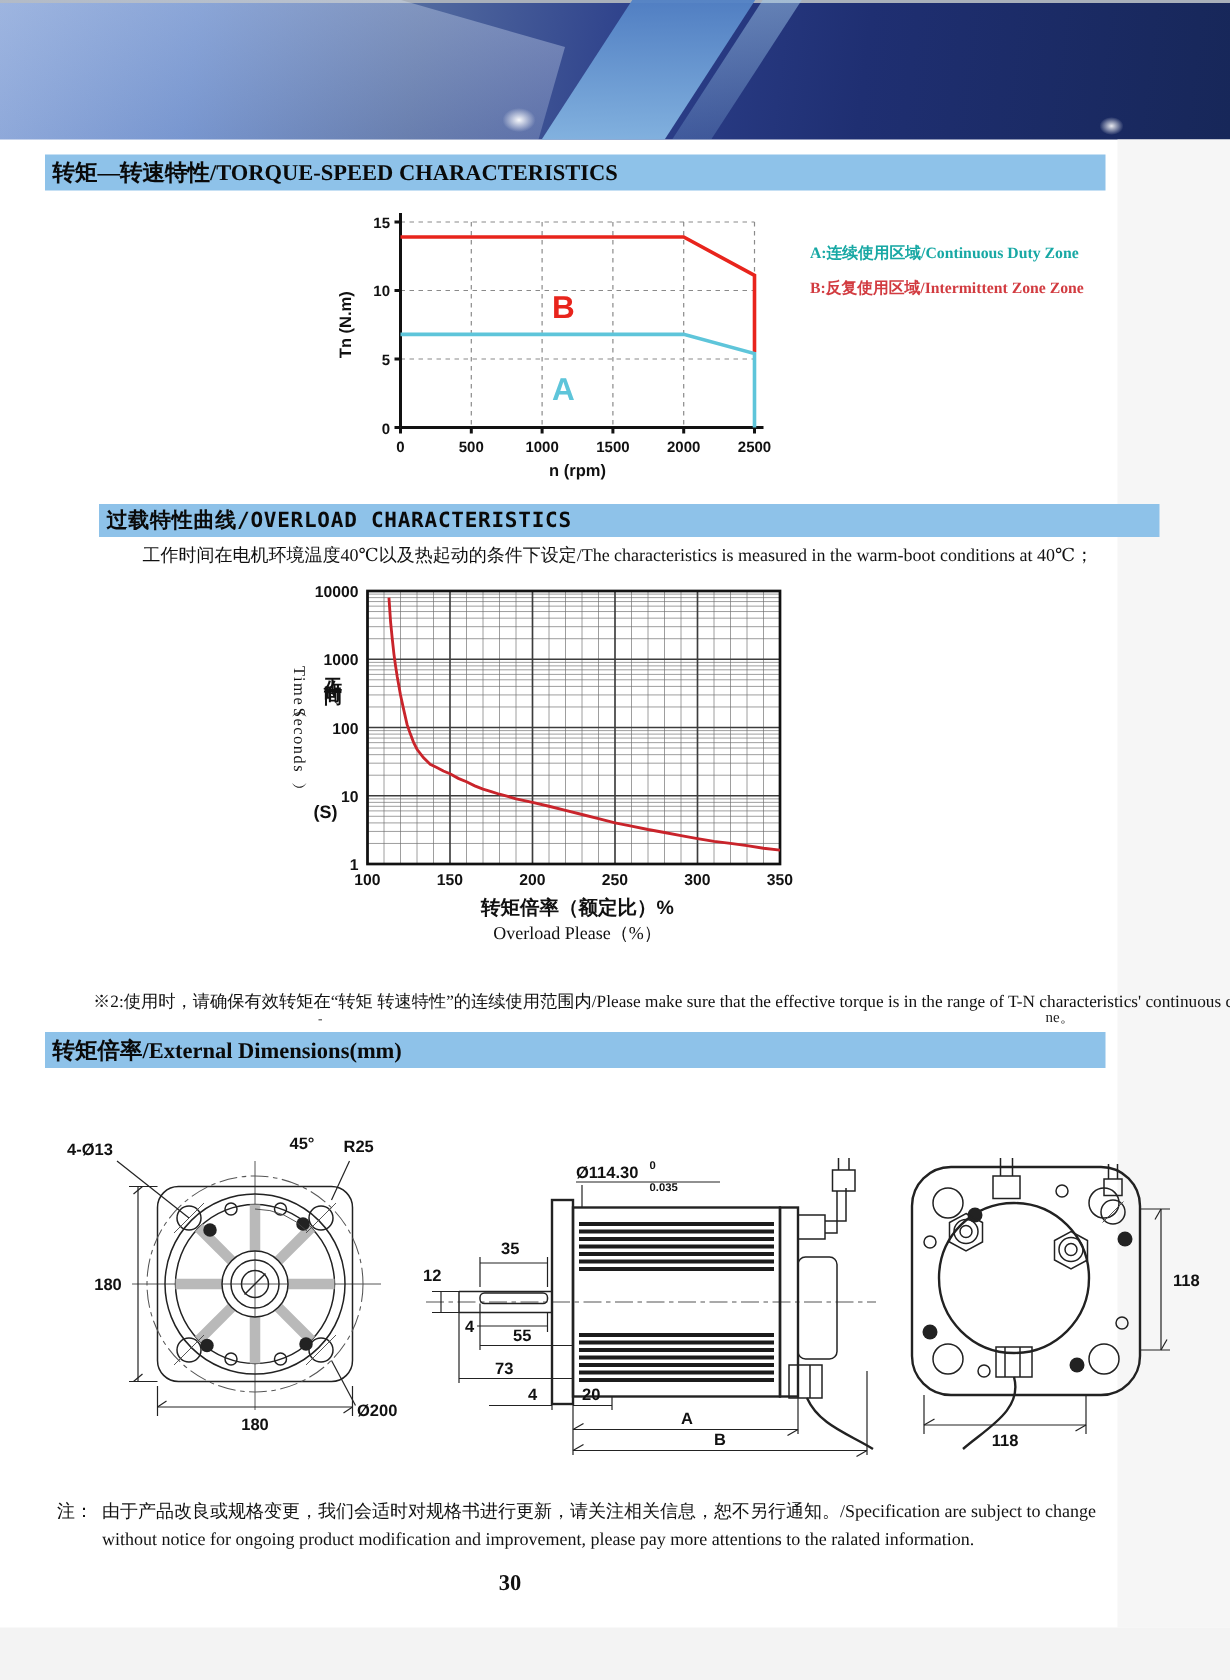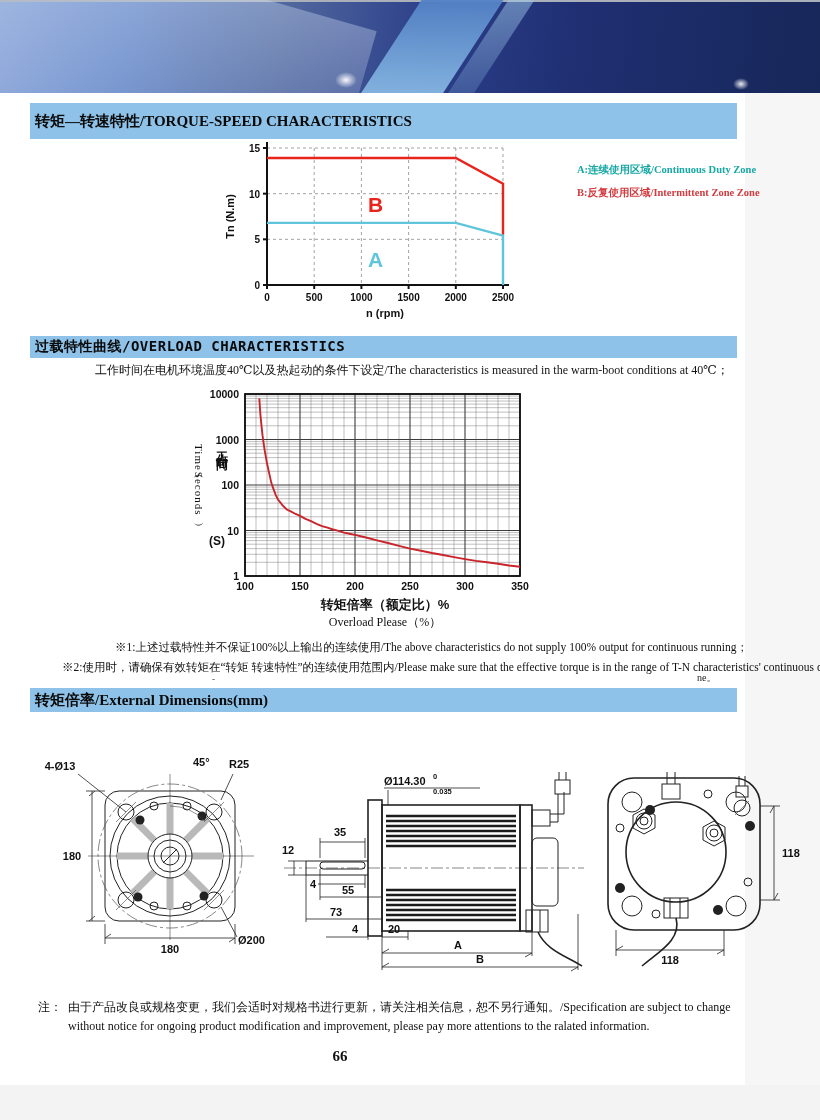--- a/index.html
+++ b/index.html
@@ -21,34 +21,34 @@
       background:linear-gradient(180deg,#4d7cc2,#8fc0e8);opacity:.95;}
   .b2{left:515px;width:26px;transform:skewX(-33deg);transform-origin:top left;
       background:linear-gradient(180deg,rgba(160,200,235,.55),rgba(120,170,220,.2));}
   .glow{position:absolute;border-radius:50%;}
   .g1{left:335px;top:72px;width:22px;height:16px;background:radial-gradient(closest-side,rgba(255,255,255,.95),rgba(255,255,255,0));}
   .g2{left:733px;top:78px;width:16px;height:12px;background:radial-gradient(closest-side,rgba(255,255,255,.9),rgba(255,255,255,0));}
 
   
   .secbar{position:absolute;left:30px;width:707px;background:#8ec2e9;color:#0a0a0a;
           display:flex;align-items:center;padding-left:5px;box-sizing:border-box;}
-  .s1{top:103px;height:36px;font:bold 15px "Liberation Serif","DejaVu Serif",serif;}
-  .s2{top:336px;height:22px;font:bold 14px "DejaVu Sans Mono","Liberation Mono",monospace;letter-spacing:.5px;}
+  .s1{top:103px;height:24px;font:bold 15px "Liberation Serif","DejaVu Serif",serif;}
+  .s2{top:336px;height:22px;font:bold 14px "DejaVu Sans Mono","Liberation Mono",monospace;letter-spacing:.5px;margin-left:36px;}
   .s3{top:688px;height:24px;font:bold 15px "Liberation Serif","DejaVu Serif",serif;}
 
   
   svg{display:block;}
   .grid{stroke:#8a8a8a;stroke-width:.8;stroke-dasharray:3 3;fill:none;}
   .axis{stroke:#111;stroke-width:2;fill:none;}
   .tick{font:bold 10px "Liberation Sans","DejaVu Sans",sans-serif;fill:#111;}
   .zone{font:bold 21px "Liberation Sans","DejaVu Sans",sans-serif;}
   .axl{font:bold 11px "Liberation Sans","DejaVu Sans",sans-serif;fill:#111;}
   .chart1-wrap{position:absolute;left:222px;top:136px;}
   .legend{position:absolute;left:540px;top:158px;}
-  .legend-line{font:bold 10.5px "Liberation Serif","DejaVu Serif",serif;line-height:23px;white-space:nowrap;margin-left:37px;}
+  .legend-line{font:bold 10.5px "Liberation Serif","DejaVu Serif",serif;line-height:23px;white-space:nowrap;}
 
   .subtitle{position:absolute;left:95px;top:362px;width:645px;font:12px "Liberation Serif","DejaVu Serif",serif;}
 
   .chart2-wrap{position:absolute;left:185px;top:386px;width:380px;height:252px;}
   .gmaj{stroke:#3c3c3c;stroke-width:1.1;fill:none;}
   .gmin{stroke:#6f6f6f;stroke-width:.45;fill:none;}
   .frame2{stroke:#111;stroke-width:1.8;fill:none;}
   .tick2{font:bold 10.5px "Liberation Sans","DejaVu Sans",sans-serif;fill:#111;}
   .yl-en{position:absolute;left:6px;top:58px;writing-mode:vertical-rl;
          font:11px "Liberation Serif","DejaVu Serif",serif;letter-spacing:1px;}
@@ -237,21 +237,20 @@
         <text class="tick2" x="54" y="12" text-anchor="end">10000</text>
         <polyline fill="none" stroke="#c9242b" stroke-width="1.9" points="74.3,12.4 75.4,28.7 76.5,39.8 77.6,49.9 78.7,57.9 79.8,65.0 82.0,77.3 84.2,87.4 86.4,97.1 88.6,103.4 90.8,109.1 93.0,113.5 97.4,119.2 101.8,123.5 106.2,125.6 110.6,128.0 115.0,129.8 120.5,132.9 126.0,135.2 131.5,137.9 137.0,140.1 142.5,141.7 148.0,143.5 153.5,144.9 159.0,146.6 164.5,147.7 170.0,148.9 181.0,151.5 192.0,154.3 203.0,157.0 214.0,159.8 225.0,162.6 236.0,164.7 247.0,167.0 258.0,169.0 269.0,171.1 280.0,173.1 291.0,174.9 302.0,176.3 313.0,177.8 324.0,179.5 335.0,180.7"></polyline>
       </svg>
     <div class="yl-en">Time（Seconds）</div>
     <div class="yl-cn">工作时间</div>
     <div class="yl-s">(S)</div>
     <div class="xl-cn">转矩倍率（额定比）%</div>
     <div class="xl-en">Overload Please（%）</div>
   </div>
 
-  <div class="note n1">※1:上述过载特性并不保证100%以上输出的连续使用/The above characteristics do not supply 100% output for continuous running；</div>
   <div class="note n2">※2:使用时，请确保有效转矩在“转矩 转速特性”的连续使用范围内/Please make sure that the effective torque is in the range of T-N characteristics' continuous duty zone</div>
   <div class="stray-dash">-</div>
   <div class="stray-tail">ne。</div>
 
   <div class="secbar s3">
     <span>转矩倍率/External Dimensions(mm)</span>
   </div>
 
   <svg class="draw d-front" width="252" height="235" viewBox="0 0 252 235">
     <line class="thin" x1="140" y1="26" x2="140" y2="192"></line>
@@ -446,14 +445,14 @@
     <line class="dimln" x1="58" y1="202" x2="65" y2="198"></line>
       <line class="dimln" x1="166" y1="202" x2="159" y2="206"></line>
     <text class="dim" x="112" y="216" text-anchor="middle">118</text>
   </svg>
 
   <div class="footnote">
     <span class="fn-prefix">注：</span>
     <span class="fn-body"><span>由于产品改良或规格变更，我们会适时对规格书进行更新，请关注相关信息，恕不另行通知。</span><span>/Specification are subject to change without notice for ongoing product modification and improvement, please pay more attentions to the ralated information.</span></span>
   </div>
 
-  <div class="pagenum">66</div>
+  <div class="pagenum">30</div>
 </div>
 
 </body></html>

